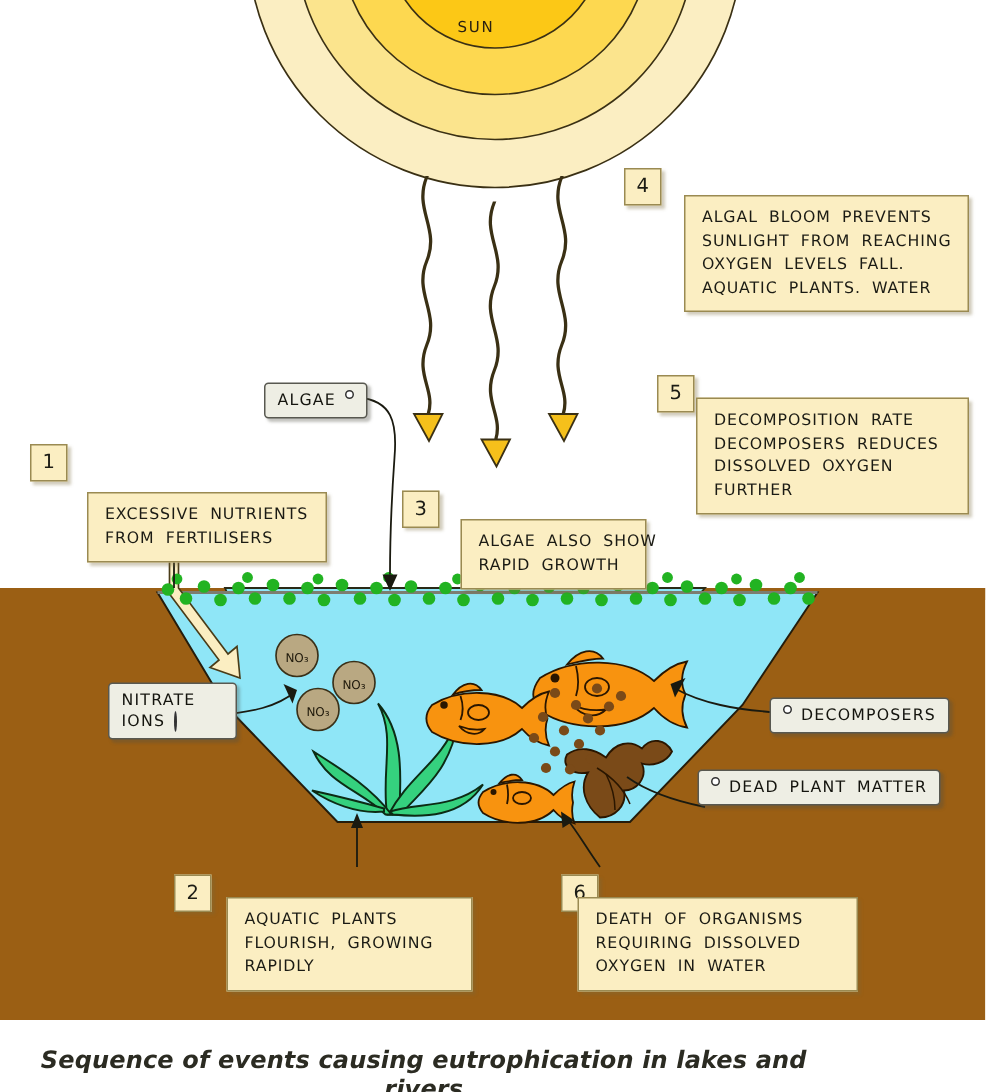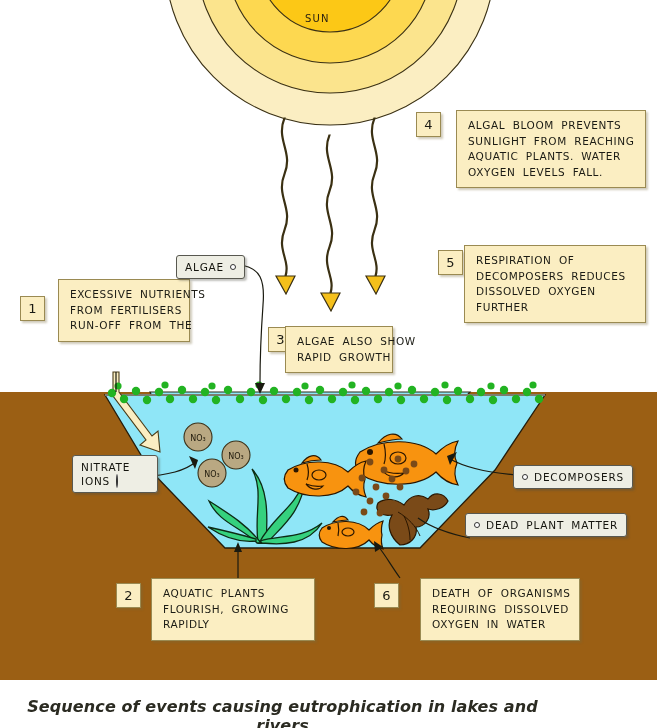--- a/index.html
+++ b/index.html
@@ -6,32 +6,32 @@
   body{width:657px;height:728px;overflow:hidden;
        font-family:"DejaVu Sans","Liberation Sans",sans-serif;}
   #stage{position:relative;width:657px;height:728px;background:#ffffff;}
   #art{position:absolute;left:0;top:0;width:657px;height:728px;}
 
   
   .infobox{position:absolute;background:#fbeec2;border:1px solid #9a8a52;
            box-shadow:2px 2px 2px rgba(120,105,60,.35);
            padding:7px 9px 7px 11px;box-sizing:border-box;
            font-size:10.5px;line-height:15.5px;color:#1b1b14;
-           letter-spacing:.6px;word-spacing:3.5px;text-transform:uppercase;}
+           letter-spacing:.6px;word-spacing:3.5px;text-transform:uppercase;margin-top:20px;}
   .infobox div{white-space:nowrap;}
 
   .numbox{position:absolute;width:25px;height:25px;background:#fbeec2;
           border:1px solid #9a8a52;box-shadow:2px 2px 2px rgba(120,105,60,.35);
           display:flex;align-items:center;justify-content:center;
           font-size:13px;color:#1b1b14;box-sizing:border-box;}
 
   
   .tag{position:absolute;background:#eeeee4;border:1px solid #585850;
        border-radius:3px;box-shadow:2px 2px 2px rgba(80,80,70,.35);
-       padding:4px 8px;box-sizing:border-box;display:flex;align-items:center;
+       padding:4px 8px;box-sizing:border-box;display:flex;
        font-size:10.5px;letter-spacing:.8px;word-spacing:3px;color:#14140e;
        text-transform:uppercase;line-height:14px;}
   .tag.left-dot::after,.tag.right-dot::before{content:"";width:4px;height:4px;
        border-radius:50%;border:1px solid #333;background:#fff;flex:none;}
   .tag.right-dot::before{margin-right:6px;}
   .tag.left-dot::after{margin-left:6px;}
   .tag.two-line{display:block;}
 
   .caption{position:absolute;left:0;top:697px;width:565px;text-align:center;
            font-family:"DejaVu Sans","Liberation Sans",sans-serif;
@@ -251,52 +251,51 @@
 
   <div class="sunlabel">SUN</div>
 
   <div class="numbox" style="left:20px;top:296px">1</div>
   <div class="numbox" style="left:116px;top:583px">2</div>
   <div class="numbox" style="left:268px;top:327px">3</div>
   <div class="numbox" style="left:416px;top:112px">4</div>
   <div class="numbox" style="left:438px;top:250px">5</div>
   <div class="numbox" style="left:374px;top:583px">6</div>
 
-  <div class="infobox" style="left:58px;top:279px;width:132px">
+  <div class="infobox" style="left:58px;top:308px;width:160px">
     <div>EXCESSIVE NUTRIENTS</div>
     <div>FROM FERTILISERS</div>
-    <div>RUN-OFF FROM THE</div>
   </div>
 
   <div class="infobox" style="left:151px;top:578px;width:164px">
     <div>AQUATIC PLANTS</div>
     <div>FLOURISH, GROWING</div>
     <div>RAPIDLY</div>
   </div>
 
-  <div class="infobox" style="left:285px;top:326px;width:108px">
+  <div class="infobox" style="left:307px;top:326px;width:124px">
     <div>ALGAE ALSO SHOW</div>
     <div>RAPID GROWTH</div>
   </div>
 
   <div class="infobox" style="left:456px;top:110px;width:190px">
     <div>ALGAL BLOOM PREVENTS</div>
     <div>SUNLIGHT FROM REACHING</div>
+    <div>OXYGEN LEVELS FALL.</div>
     <div>AQUATIC PLANTS. WATER</div>
-    <div>OXYGEN LEVELS FALL.</div>
   </div>
 
   <div class="infobox" style="left:464px;top:245px;width:182px">
-    <div>RESPIRATION OF</div>
+    <div>DECOMPOSITION RATE</div>
     <div>DECOMPOSERS REDUCES</div>
     <div>DISSOLVED OXYGEN</div>
     <div>FURTHER</div>
   </div>
 
-  <div class="infobox" style="left:420px;top:578px;width:160px">
+  <div class="infobox" style="left:385px;top:578px;width:187px">
     <div>DEATH OF ORGANISMS</div>
     <div>REQUIRING DISSOLVED</div>
     <div>OXYGEN IN WATER</div>
   </div>
 
   <div class="tag left-dot" style="left:176px;top:255px">
     <span>ALGAE</span>
   </div>
 
   <div class="tag left-dot two-line" style="left:72px;top:455px;width:86px">

